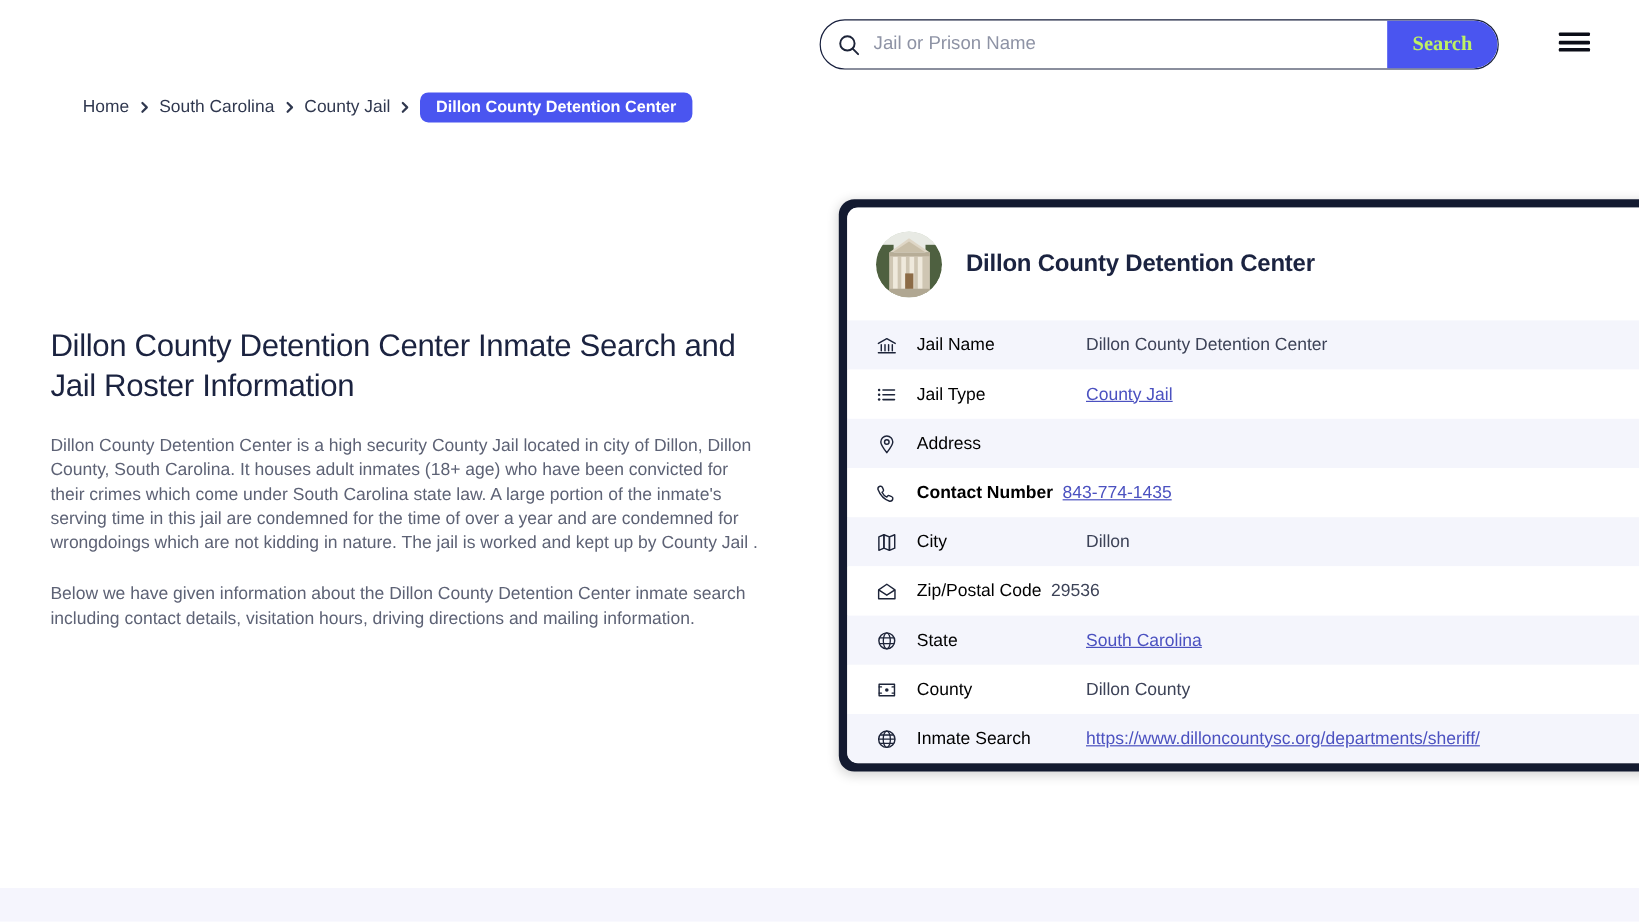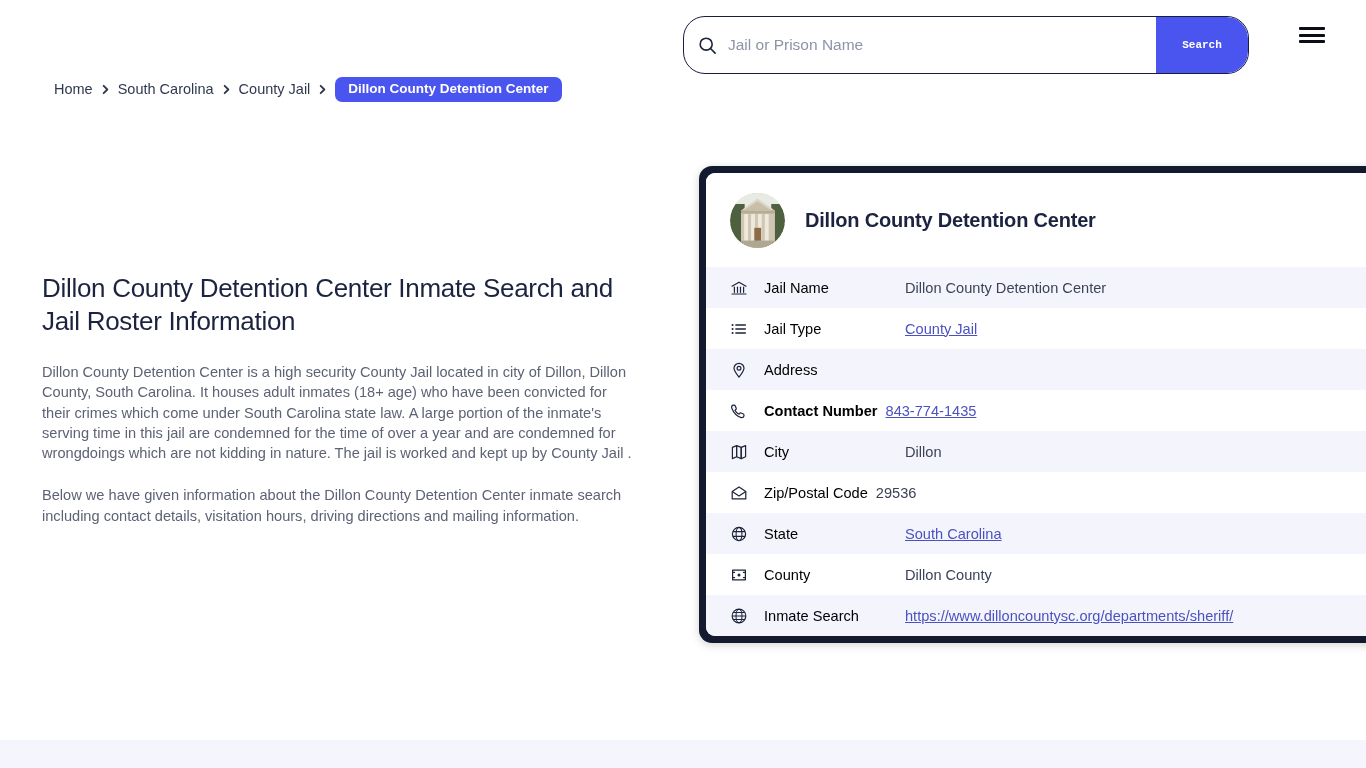--- a/index.html
+++ b/index.html
@@ -31,21 +31,21 @@
     font-size: 22px;
     font-weight: 700;
     color: #17203f;
     letter-spacing: -0.2px;
     white-space: nowrap;
   }
 
   .search-wrap {
     position: absolute;
     left: 683px; top: 16px;
-    width: 566px; height: 58px;
+    width: 566px; height: 42px;
     border: 1.6px solid #171f3d;
     border-radius: 22px;
     background: #ffffff;
     display: flex;
     align-items: center;
     overflow: hidden;
   }
   .search-icon {
     margin-left: 14px;
     width: 19px; height: 19px;
@@ -63,23 +63,23 @@
     padding-left: 11px;
     height: 100%;
   }
   .search-input::placeholder { color: #8e93a5; opacity: 1; }
   .search-btn {
     flex: 0 0 auto;
     height: 100%;
     width: 92px;
     border: none;
     background: #4a55f0;
-    color: #ffffff;
-    font-family: Liberation Mono, monospace;
-    font-size: 11px;
+    color: #bef264;
+    font-family: Liberation Serif, serif;
+    font-size: 17px;
     font-weight: 700;
     cursor: pointer;
     border-radius: 0 21px 21px 0;
   }
 
   .hamburger {
     position: absolute;
     right: 41px; top: 25px;
     width: 26px; height: 20px;
     cursor: pointer;
@@ -92,21 +92,21 @@
     display: block;
     height: 3px;
     width: 100%;
     background: #0b0d17;
     border-radius: 1px;
   }
 
   
   .breadcrumb {
     position: absolute;
-    left: 54px; top: 77px;
+    left: 69px; top: 77px;
     display: flex;
     align-items: center;
     gap: 7px;
     font-size: 14.5px;
   }
   .crumb {
     color: #30384f;
     text-decoration: none;
     white-space: nowrap;
   }

